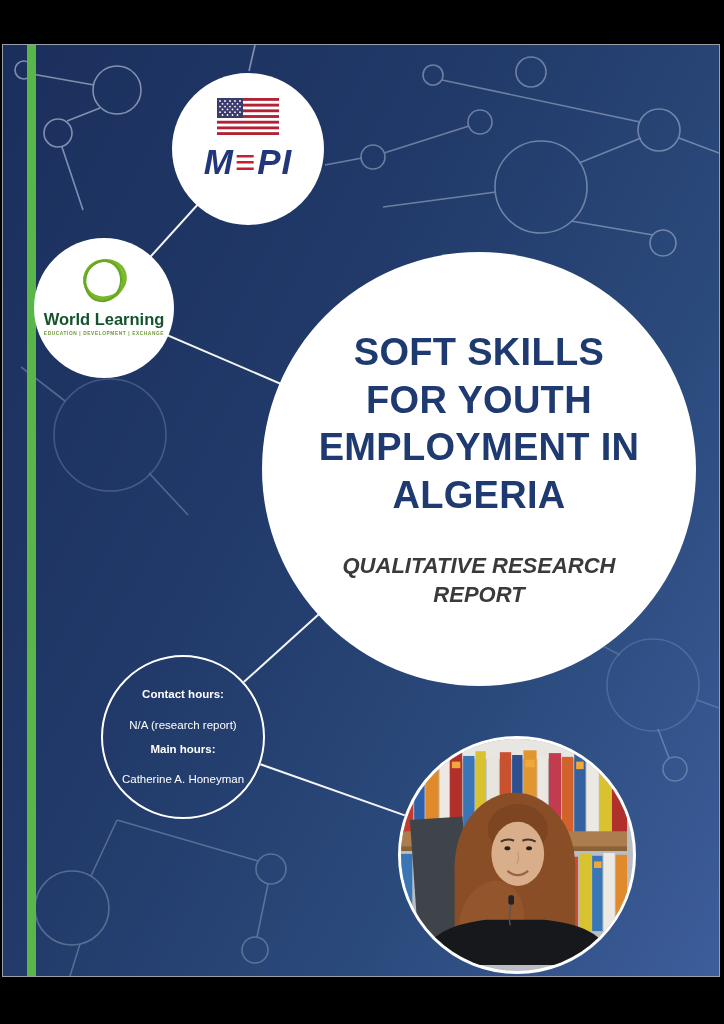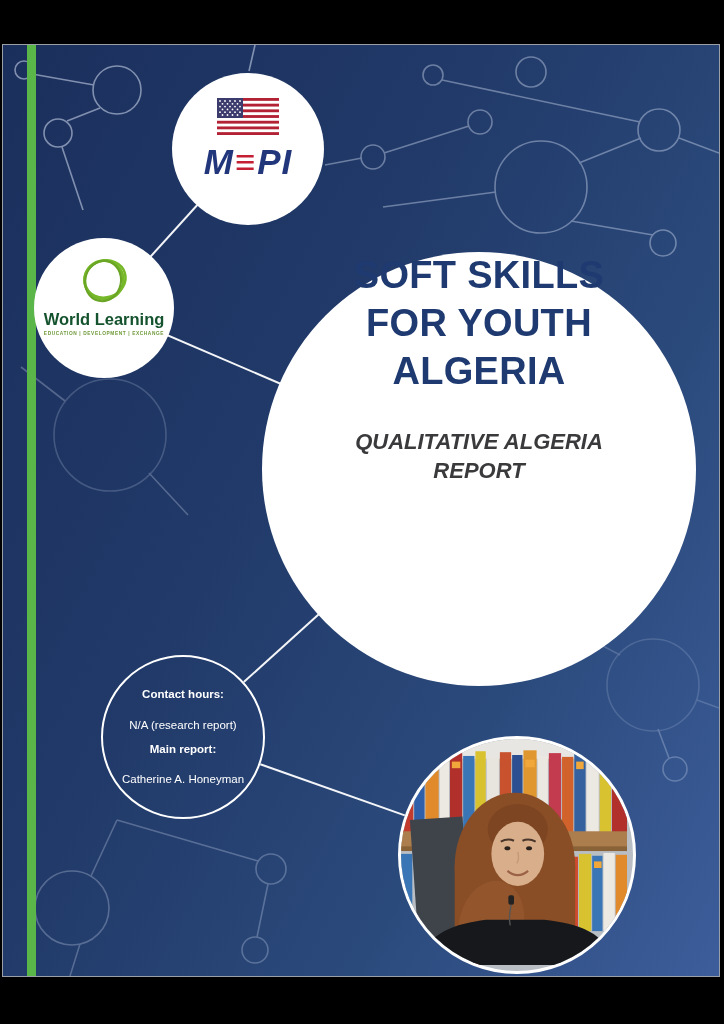--- a/index.html
+++ b/index.html
@@ -21,21 +21,21 @@
     color:#22367c;letter-spacing:1px;line-height:1;}
   .mepi-word .e{color:#c41f33;font-weight:700;margin:0 1px;}
 
   
   .wl{left:31px;top:193px;width:140px;height:140px;}
   .wl .scribble{margin-top:13px;}
   .wl-name{font-size:16.5px;font-weight:700;color:#14532d;line-height:1;margin-top:2px;}
   .wl-tagline{font-size:4.8px;color:#6f9a3a;letter-spacing:.6px;margin-top:3px;font-weight:700;}
 
   
-  .title-circle{left:259px;top:207px;width:434px;height:434px;justify-content:flex-start;text-align:center;gap:17px;}
+  .title-circle{left:259px;top:207px;width:434px;height:434px;justify-content:center;text-align:center;gap:17px;}
   .title-line{font-size:38px;font-weight:700;color:#1e3a70;line-height:1.26;letter-spacing:.3px;}
   .subtitle-block{margin-top:14px;}
   .subtitle-line{font-size:22px;font-weight:700;font-style:italic;color:#3a3a3c;line-height:1.32;}
 
   
   .info-circle{left:98px;top:610px;width:164px;height:164px;border:2px solid #fff;
     box-sizing:border-box;display:flex;flex-direction:column;justify-content:center;
     align-items:center;text-align:center;color:#fff;gap:9px;}
   .info-label{font-size:11.5px;font-weight:700;line-height:1.3;text-align:center;}
   .info-value{font-size:11.5px;line-height:1.3;margin-top:16px;}
@@ -159,35 +159,36 @@
         <ellipse cx="29" cy="31" rx="18.5" ry="21" fill="none" stroke="#6aa525" stroke-width="2.2" transform="rotate(12 29 31)"></ellipse>
       </svg>
       <div class="wl-name">World Learning</div>
       <div class="wl-tagline">EDUCATION | DEVELOPMENT | EXCHANGE</div>
     </div>
 
     <div class="circle white-disc title-circle">
       <div>
         <div class="title-line">SOFT SKILLS</div>
         <div class="title-line">FOR YOUTH</div>
+        <div class="title-line">EMPLOYMENT IN</div>
         <div class="title-line">ALGERIA</div>
       </div>
       <div class="subtitle-block">
-        <div class="subtitle-line">QUALITATIVE ALGERIA</div>
+        <div class="subtitle-line">QUALITATIVE RESEARCH</div>
         <div class="subtitle-line">REPORT</div>
       </div>
     </div>
 
     <div class="circle info-circle">
       <div>
         <div class="info-label">Contact hours:</div>
         <div class="info-value">N/A (research report)</div>
       </div>
       <div>
-        <div class="info-label">Main report:</div>
+        <div class="info-label">Main hours:</div>
         <div class="info-value">Catherine A. Honeyman</div>
       </div>
     </div>
 
     <div class="circle photo-circle">
       <svg width="226" height="226" viewBox="0 0 240 240">
         <rect width="240" height="240" fill="#b9bec4"></rect>
         <rect width="240" height="24" fill="#e8e6e2"></rect>
         <rect y="21" width="240" height="4" fill="#c9c3ba"></rect>
 

